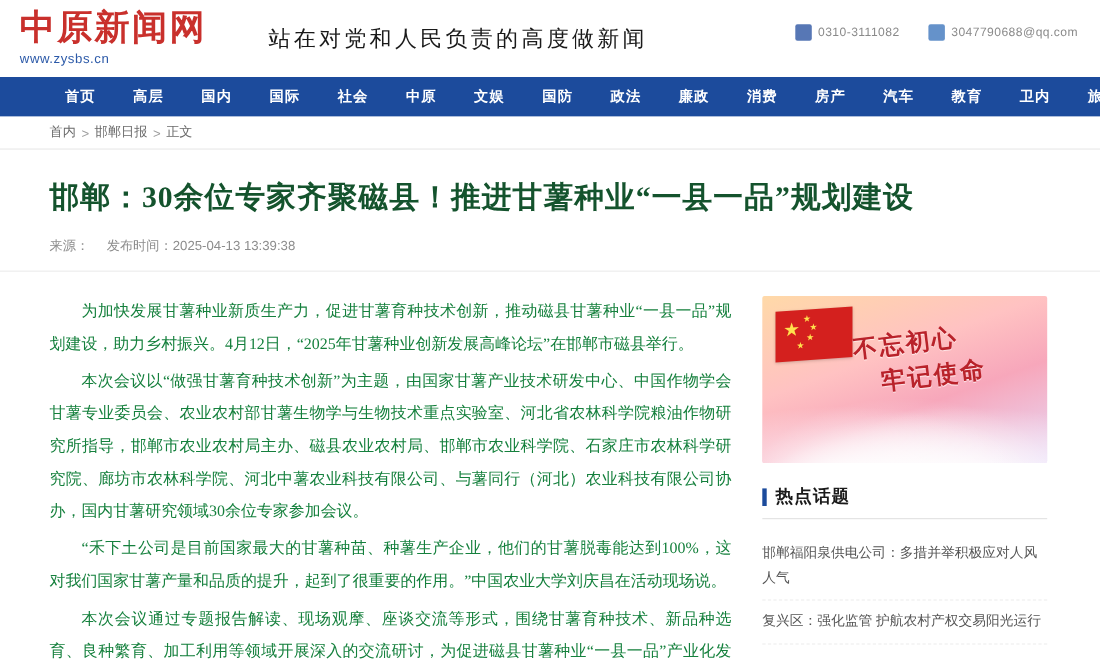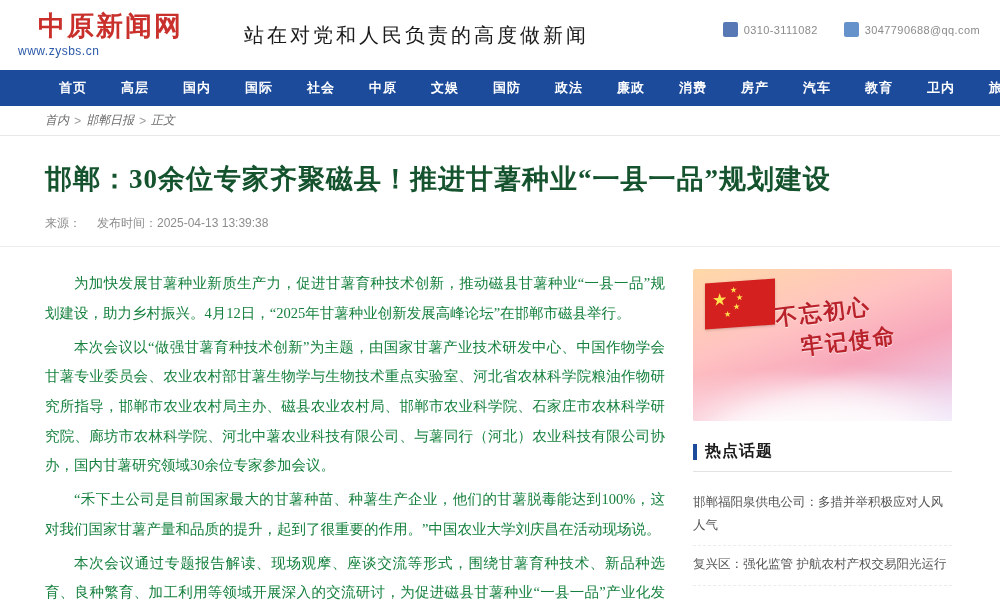--- a/index.html
+++ b/index.html
@@ -13,28 +13,27 @@
 
   
   .top-header {
     height: 70px; background: #ffffff;
     display: flex; align-items: center;
     padding: 0 18px;
     position: relative;
   }
   .logo-block { display: flex; flex-direction: column; justify-content: center; width: 180px; }
   .logo-cn {
-    font-family: Liberation Serif, serif;
+    font-family: Liberation Mono, monospace;
     font-weight: bold;
-    font-size: 27px;
+    font-size: 32px;
     color: #c9302c;
     letter-spacing: 2px;
     line-height: 1.05;
     white-space: nowrap;
-    margin-left: 20px;
   }
   .logo-url {
     font-size: 12px; color: #2b59a8; letter-spacing: .5px;
     margin-top: 3px; font-family: "Liberation Sans", sans-serif;
   }
   .slogan {
     margin-left: 46px;
     font-family: "Liberation Serif", serif;
     font-size: 20px;
     color: #1a1a1a;
@@ -70,21 +69,20 @@
     padding: 0 17px; line-height: 36px;
     letter-spacing: 1px; cursor: pointer; white-space: nowrap;
   }
 
   
   .breadcrumb-wrap {
     height: 30px; border-bottom: 1px solid #e8e8e8;
     display: flex; align-items: center;
     padding-left: 45px;
     background: #fff;
-    font-style: italic;
   }
   .crumb { font-size: 12px; color: #6b6b6b; }
   .crumb-sep { font-size: 12px; color: #9b9b9b; margin: 0 5px; }
 
   
   .article-head {
     padding: 26px 45px 0 45px;
     border-bottom: 1px solid #ececec;
     padding-bottom: 14px;
   }

